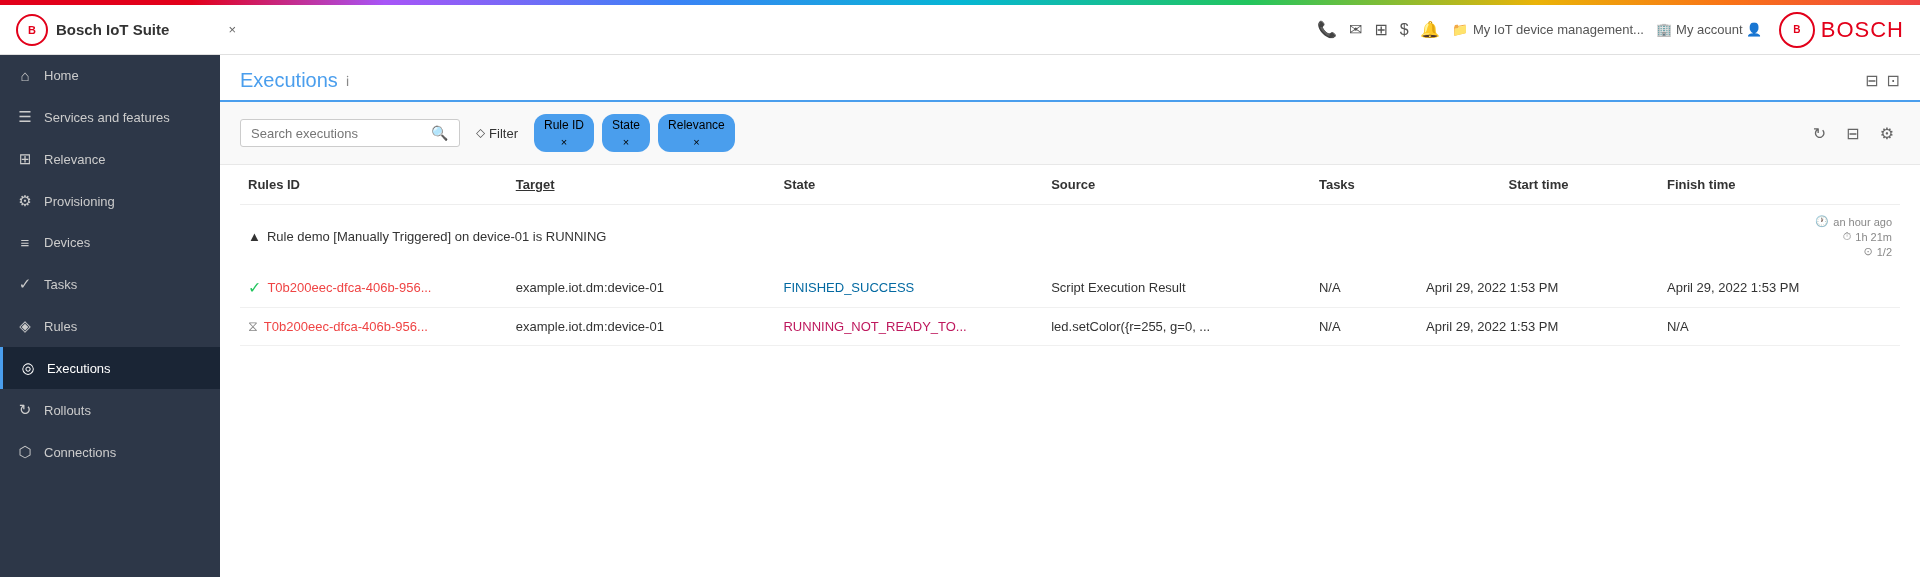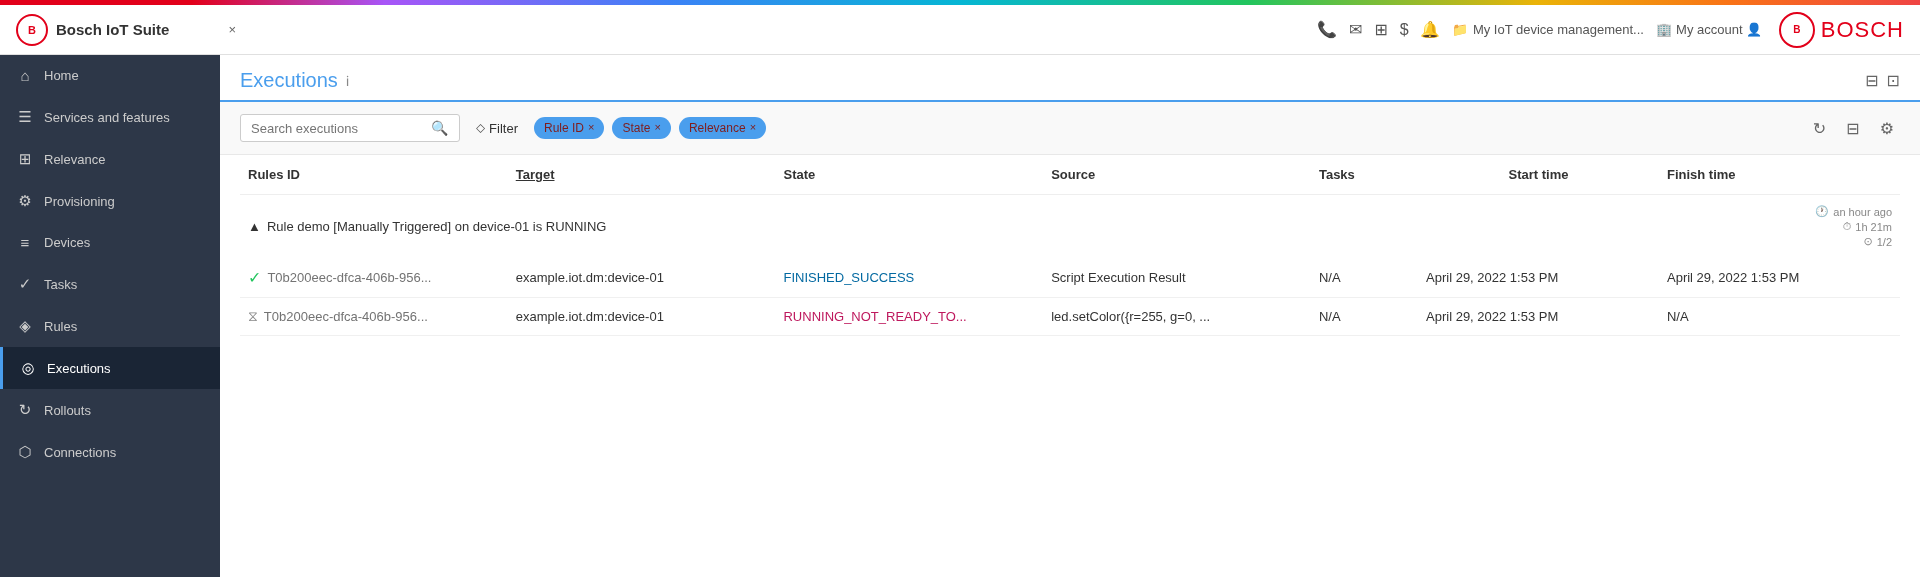--- a/index.html
+++ b/index.html
@@ -161,23 +161,23 @@
     .search-box input {
       border: none; outline: none; font-size: 13px; color: #888; width: 100%; background: transparent;
     }
     .search-icon { color: #888; font-size: 14px; }
     .filter-btn {
       display: flex; align-items: center; gap: 4px;
       background: none; border: none; cursor: pointer; color: #333; font-size: 13px; padding: 5px 8px;
     }
     .filter-icon { color: #555; }
     .tag {
-      display: flex; gap: 4px;
-      background: #4a9eed; color: #7f1d1d; border-radius: 12px;
-      padding: 4px 10px; font-size: 12px; cursor: pointer;
+      display: flex; align-items: center; gap: 4px;
+      background: #4a9eed; color: #000000; border-radius: 12px;
+      padding: 4px 10px; font-size: 12px; cursor: pointer; flex-direction: column;
     }
     .tag-close { font-size: 11px; cursor: pointer; }
     .toolbar-spacer { flex: 1; }
     .toolbar-action {
       background: none; border: none; cursor: pointer; color: #666; font-size: 16px; padding: 4px 6px;
     }
 
     
     .table-container {
       flex: 1;
@@ -215,21 +215,21 @@
       display: flex; align-items: center; gap: 6px;
     }
     .group-meta {
       display: flex; flex-direction: column; align-items: flex-end; font-size: 11px; color: #888;
       gap: 2px;
     }
     .meta-row { display: flex; align-items: center; gap: 4px; }
     .data-row td { border-bottom: 1px solid #f0f0f0; }
     .status-icon-success { color: #22c55e; font-size: 16px; }
     .status-icon-running { color: #888; font-size: 14px; }
-    .cell-id { color: #737373; cursor: pointer; }
+    .cell-id { color: #ef4444; cursor: pointer; }
     .cell-state-success { color: #0369a1; }
     .cell-state-running { color: #be185d; }
     .col-taskid { width: 200px; }
     .col-target { width: 200px; text-decoration: underline; }
     .col-state { width: 200px; }
     .col-source { width: 200px; margin-left: 40px; }
     .col-result { width: 80px; }
     .col-start { width: 180px; text-align: center; }
     .col-finish { width: 180px; }
   </style>

